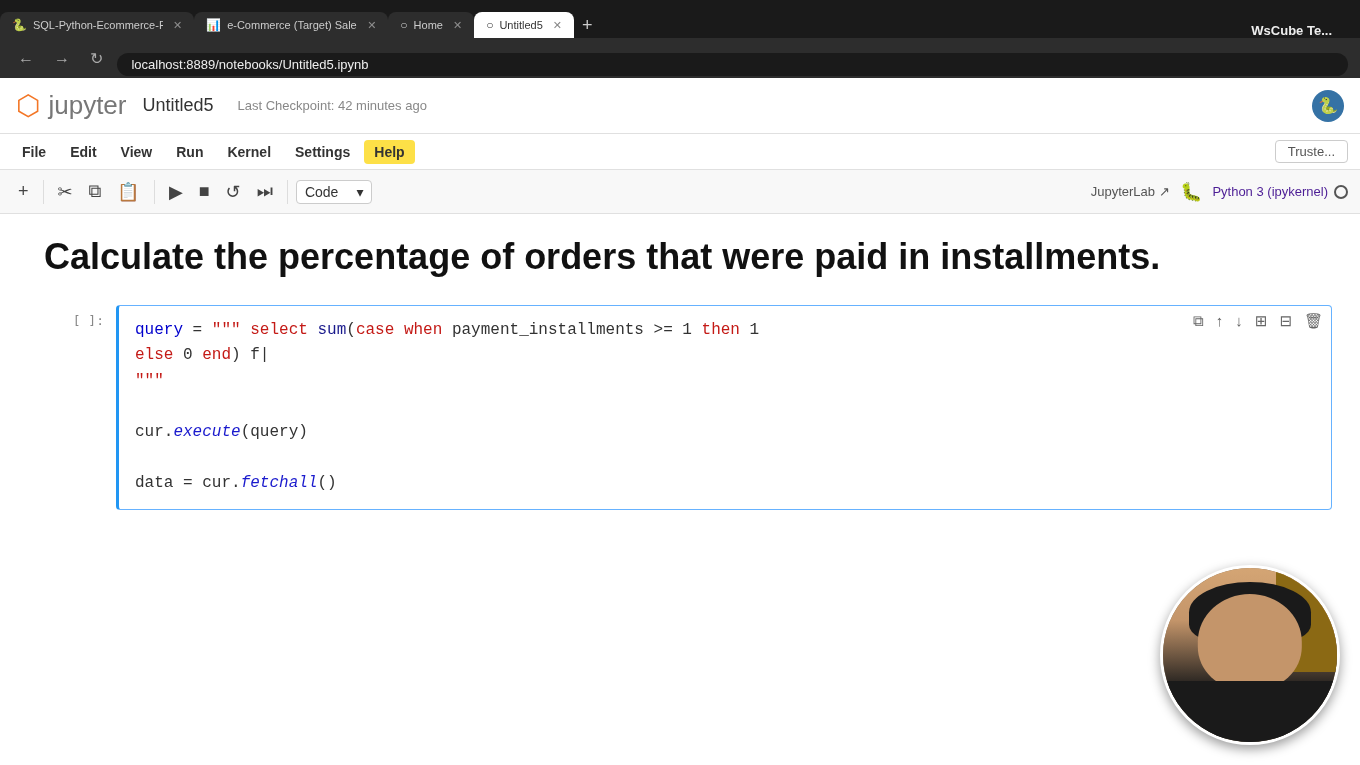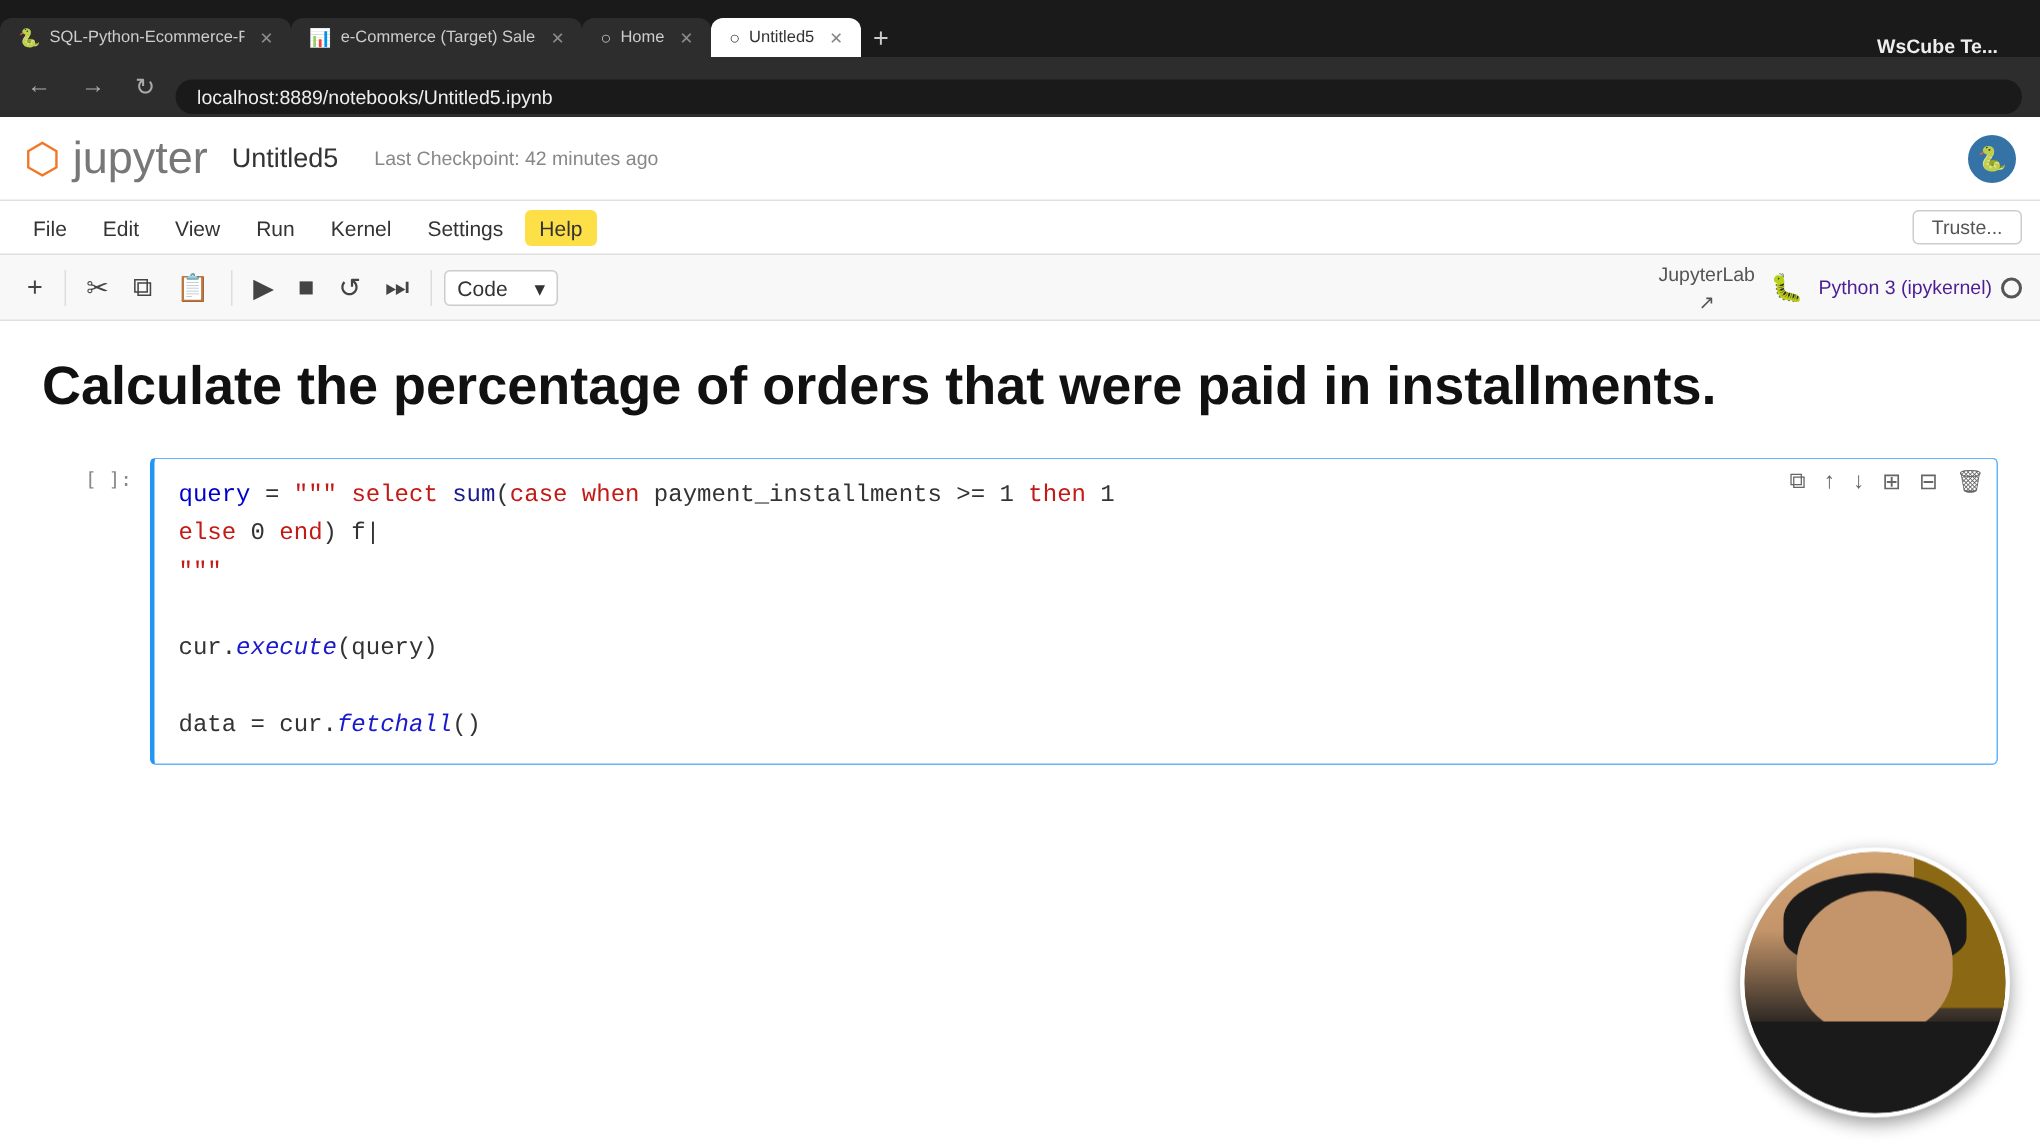--- a/index.html
+++ b/index.html
@@ -17,42 +17,42 @@
     .address-input { flex: 1; background: #1a1a1a; border: none; border-radius: 20px; color: #eee; font-size: 13px; padding: 4px 14px; outline: none; margin-top: 12px; }
     .wscube-logo { color: #fff; font-size: 13px; font-weight: bold; margin-left: auto; padding-right: 8px; }
 
     
     .jupyter-container { background: #fff; width: 100%; height: calc(765px - 78px); overflow: hidden; }
 
     
     .jupyter-header { background: #fff; border-bottom: 1px solid #e0e0e0; padding: 8px 16px; display: flex; align-items: center; gap: 16px; height: 56px; }
     .jupyter-logo { display: flex; align-items: center; gap: 8px; }
     .jupyter-logo-icon { font-size: 28px; color: #F37626; }
-    .jupyter-logo-text { font-size: 30px; color: #777; font-weight: 300; }
+    .jupyter-logo-text { font-size: 26px; color: #777; font-weight: 300; }
     .jupyter-title { font-size: 18px; color: #333; font-weight: normal; }
     .jupyter-checkpoint { font-size: 13px; color: #888; margin-left: 8px; }
     .python-badge { margin-left: auto; width: 32px; height: 32px; border-radius: 50%; background: #3572A5; display: flex; align-items: center; justify-content: center; color: white; font-size: 16px; }
 
     
     .menu-bar { display: flex; align-items: center; gap: 4px; padding: 2px 12px; background: #fff; border-bottom: 1px solid #e0e0e0; height: 36px; }
-    .menu-item { padding: 4px 10px; font-size: 14px; color: #333; cursor: pointer; border-radius: 4px; }
+    .menu-item { padding: 4px 10px; font-size: 14px; color: #333; cursor: pointer; border-radius: 4px; font-weight: bold; }
     .menu-item.active { background: #fde047; }
     .trusted-btn { margin-left: auto; padding: 3px 12px; border: 1px solid #ccc; border-radius: 4px; font-size: 13px; color: #555; background: #fff; cursor: pointer; }
 
     
     .toolbar { display: flex; align-items: center; gap: 4px; padding: 4px 12px; background: #f8f8f8; border-bottom: 1px solid #e0e0e0; height: 44px; }
     .tool-btn { background: none; border: none; font-size: 18px; color: #444; cursor: pointer; padding: 4px 6px; border-radius: 4px; }
     .tool-sep { width: 1px; height: 24px; background: #ddd; margin: 0 4px; }
     .cell-type-select { display: flex; align-items: center; border: 1px solid #ccc; border-radius: 4px; padding: 3px 8px; font-size: 14px; color: #333; background: #fff; cursor: pointer; gap: 18px; }
-    .jupyter-lab-btn { margin-left: auto; font-size: 13px; color: #555; cursor: pointer; display: flex; align-items: center; gap: 4px; flex-direction: column; }
+    .jupyter-lab-btn { margin-left: auto; font-size: 13px; color: #555; cursor: pointer; display: flex; align-items: center; gap: 4px; }
     .kernel-info { font-size: 13px; color: #4c1d95; display: flex; align-items: center; gap: 6px; }
     .kernel-circle { width: 14px; height: 14px; border-radius: 50%; border: 2px solid #555; }
 
     
-    .notebook-content { padding: 20px 28px; overflow-y: auto; height: calc(765px - 78px - 56px - 36px - 44px); background: #fff; }
+    .notebook-content { padding: 20px 28px; overflow-y: auto; height: calc(765px - 78px - 56px - 36px - 44px); background: #fff; margin-left: 16px; }
 
     
     .heading-cell { margin-bottom: 24px; }
     .heading-text { font-size: 36px; font-weight: bold; color: #111; line-height: 1.3; }
 
     
     .code-cell { display: flex; gap: 12px; margin-bottom: 16px; }
     .cell-prompt { min-width: 60px; font-size: 13px; color: #888; font-family: monospace; padding-top: 8px; text-align: right; }
     .cell-body { flex: 1; border: 1px solid #cfcfcf; border-radius: 4px; position: relative; background: #fff; }
     .cell-body.active { border-color: #66b2ff; border-left: 3px solid #2196F3; }

